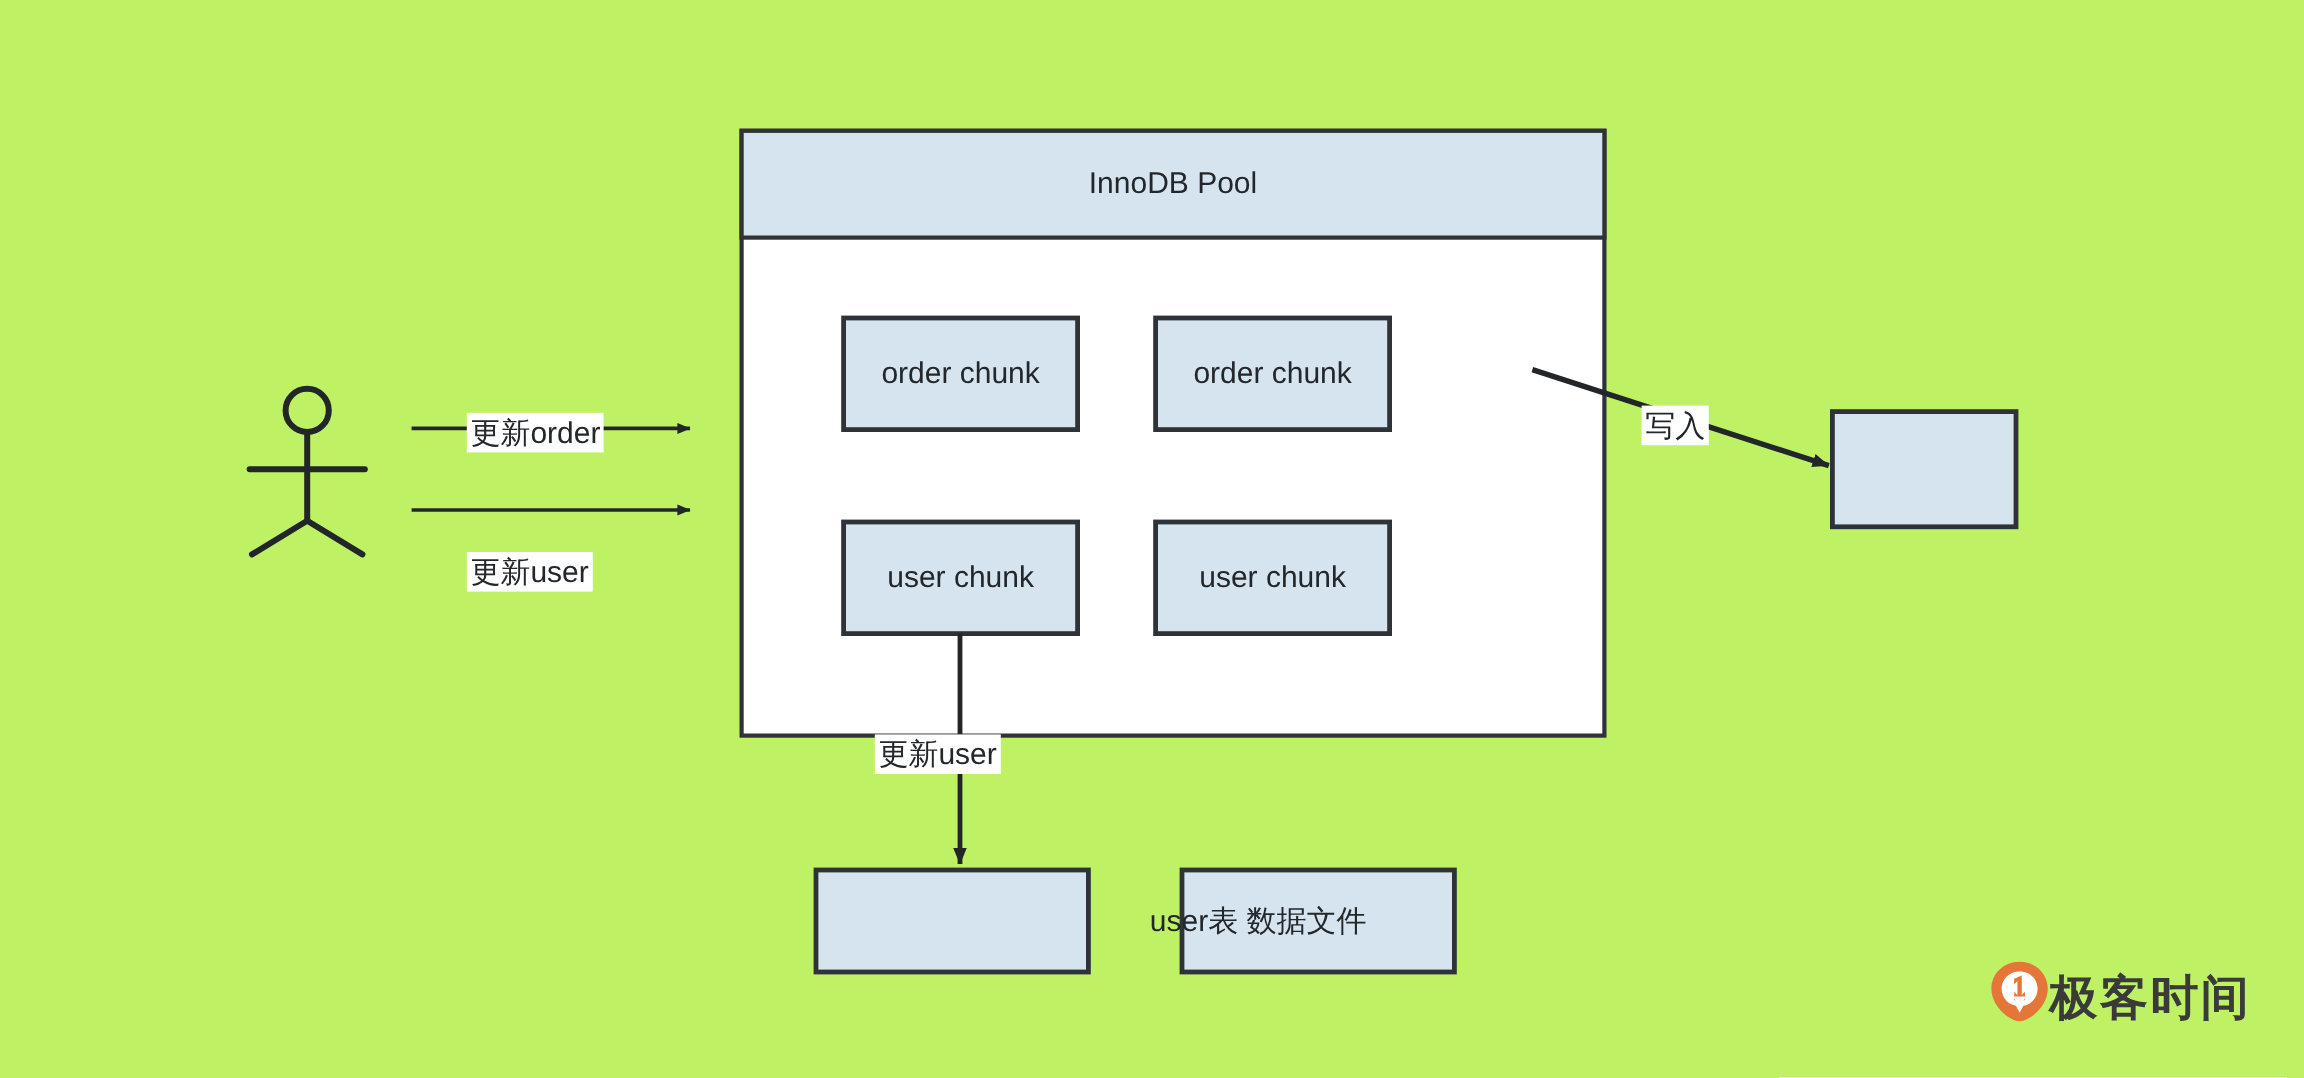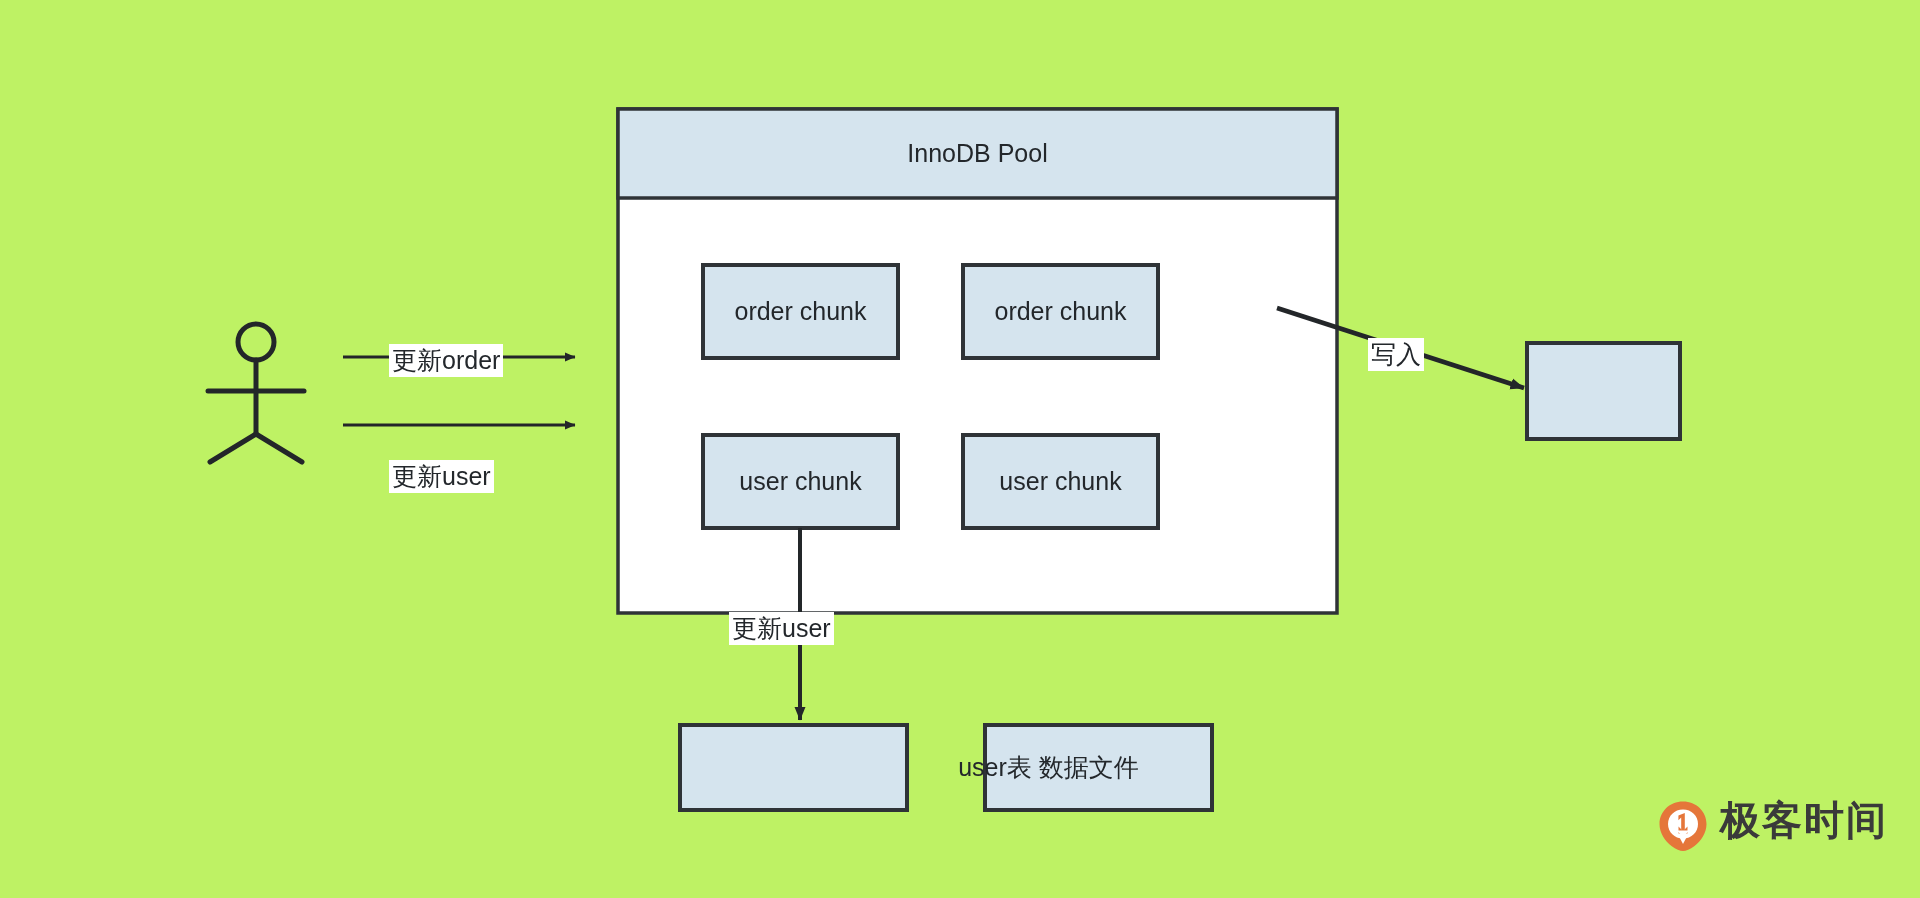--- a/index.html
+++ b/index.html
@@ -40,22 +40,21 @@
     padding: 0 3px;
     color: #23272b;
     font-size: 25px;
     white-space: nowrap;
   }
   #brand {
     position: absolute;
     left: 1658px;
     top: 800px;
     display: flex;
-    align-items: flex-start;
-    gap: 12px;
+    align-items: flex-end;
   }
   #brand-text {
     font-size: 40px;
     font-weight: bold;
     color: #3a3a3a;
     letter-spacing: 2px;
     line-height: 1;
   }
 </style>
 </head>

